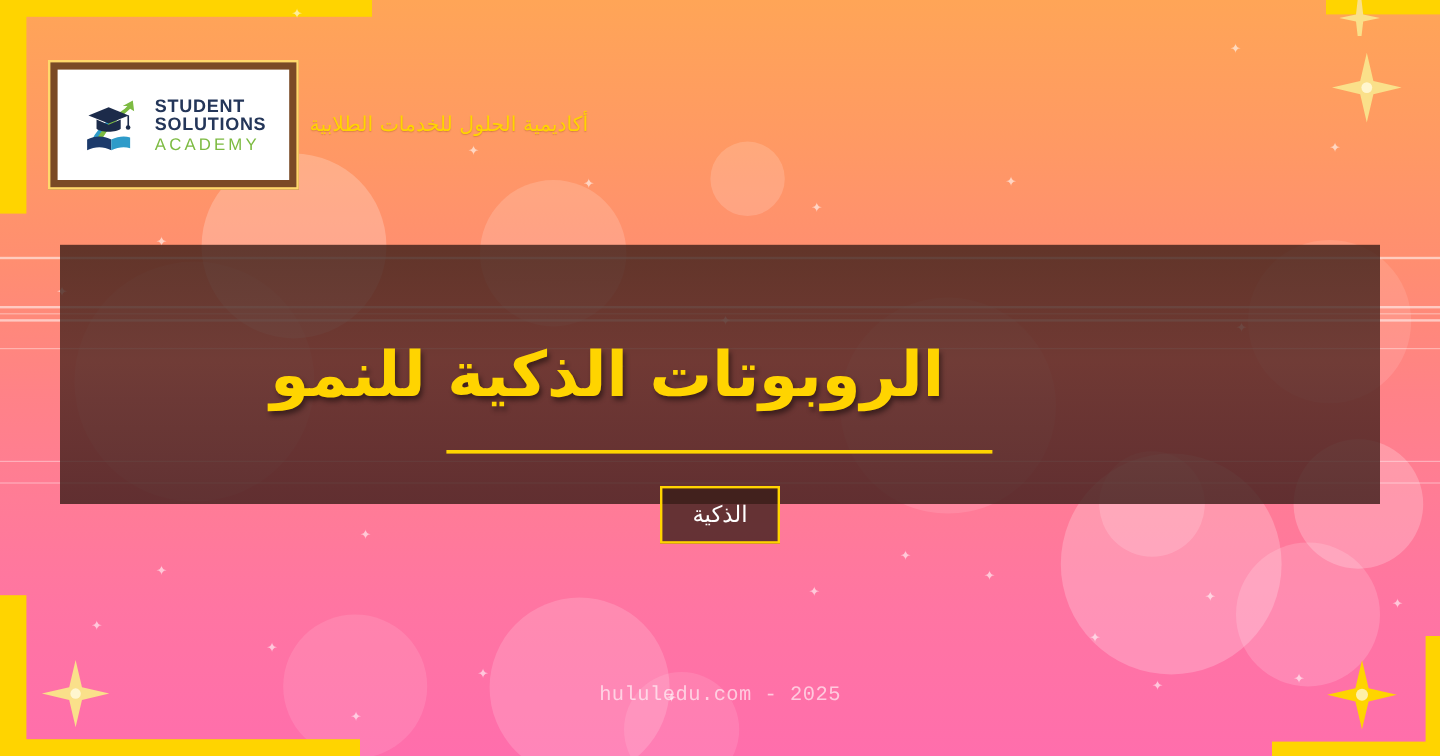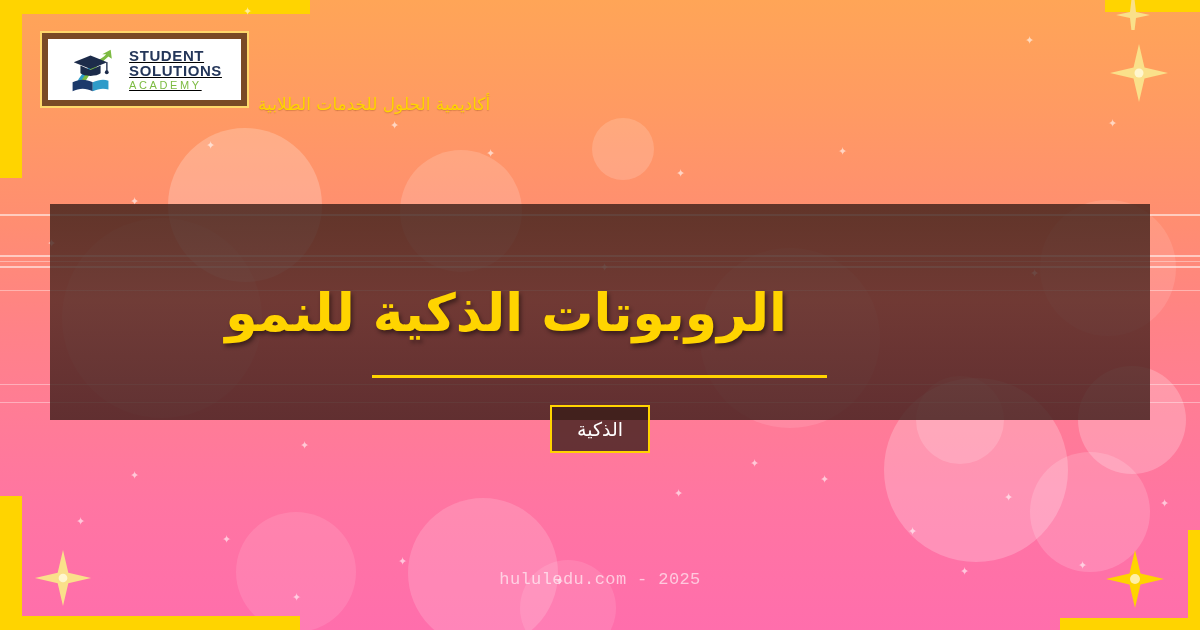--- a/index.html
+++ b/index.html
@@ -63,28 +63,27 @@
   .corner {
     position: absolute;
     background: #FFD400;
     pointer-events: none;
   }
 
   
   #logo-frame {
     position: absolute;
     left: 40px;
-    top: 31px;
+    top: 50px;
     width: 209px;
-    height: 77px;
+    height: 108px;
     background: #7A4A26;
     border: 2px solid #FFD86B;
     box-sizing: border-box;
     padding: 6px;
-    text-decoration: underline;
   }
   #logo-inner {
     width: 100%;
     height: 100%;
     background: #ffffff;
     display: flex;
     align-items: center;
     justify-content: center;
     gap: 6px;
     box-sizing: border-box;
@@ -100,21 +99,21 @@
   .lw1, .lw2 {
     font-family: "Liberation Sans", sans-serif;
     font-weight: bold;
     font-size: 15px;
     letter-spacing: 0.6px;
     color: #243659;
   }
   .lw3 {
     font-family: "Liberation Sans", sans-serif;
     font-weight: normal;
-    font-size: 11px;
+    font-size: 14px;
     letter-spacing: 2.6px;
     color: #7DBB42;
     margin-top: 2px;
   }
 
   
   #brand-subtitle {
     position: absolute;
     left: 258px;
     top: 74px;

